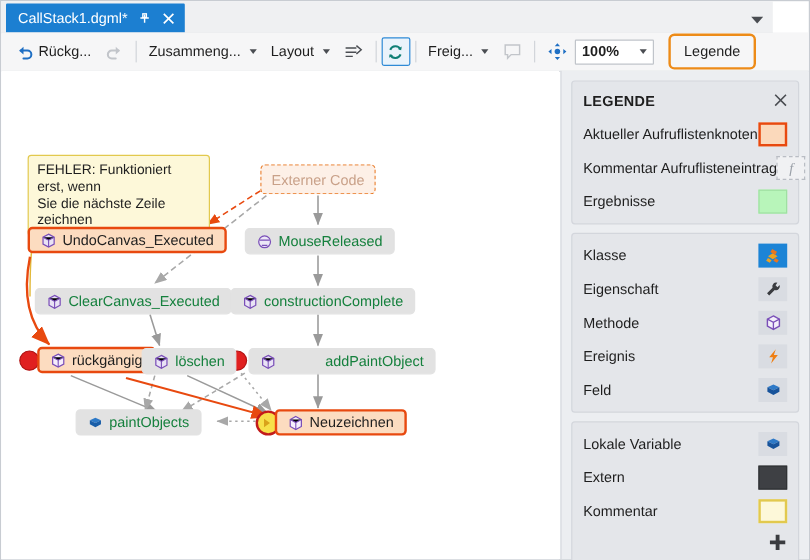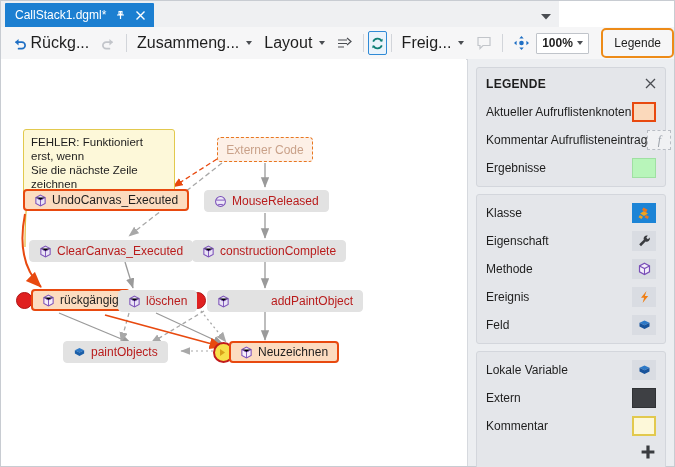--- a/index.html
+++ b/index.html
@@ -5,37 +5,37 @@
   html,body{margin:0;padding:0;}
   body{
     width:675px;height:467px;overflow:hidden;
     font-family:"Liberation Sans","DejaVu Sans",sans-serif;
     font-size:12px;color:#1e1e1e;background:#ffffff;
   }
   #app{position:relative;width:675px;height:467px;box-sizing:border-box;
        border:1px solid #c8ccd2;background:#fff;}
 
   
-  .tabbar{position:absolute;left:0;top:0;width:558px;height:26px;
+  .tabbar{position:absolute;left:0;top:0;width:643px;height:26px;
           background:#eff0f2;border-bottom:1px solid #d6d9de;}
   .tab{position:absolute;left:4px;top:2px;height:24px;background:#1c7fd1;
        color:#fff;display:flex;align-items:center;padding:0 8px 0 10px;gap:9px;
        border-radius:1px 1px 0 0;}
   .tab-title{font-size:12px;color:#fff;white-space:nowrap;}
   .tab-pin,.tab-close{font-size:12px;line-height:1;color:#fff;cursor:pointer;}
   .tab-pin svg,.tab-close svg{display:block;}
   .tabbar-chevron{position:absolute;right:7px;top:9px;width:12px;height:9px;cursor:pointer;}
 
   
   .toolbar{position:absolute;left:0;top:26px;width:673px;height:32px;
            background:#f6f6f7;border-bottom:1px solid #d6d9de;
            display:flex;align-items:center;}
   .tb-item{display:flex;align-items:center;height:24px;padding:0 5px;gap:4px;
            border:1px solid transparent;border-radius:2px;cursor:pointer;
-           white-space:nowrap;font-size:16px;color:#1e1e1e;}
+           white-space:nowrap;font-size:12px;color:#1e1e1e;}
   .tb-item.disabled{color:#b9bcc1;cursor:default;}
   .tb-sep{width:1px;height:18px;background:#d2d5da;margin:0 4px;}
   .caret{width:0;height:0;border-left:3.5px solid transparent;
          border-right:3.5px solid transparent;border-top:4px solid #4a4d52;
          margin-left:3px;}
   .tb-toggle{width:22px;height:22px;border:1px solid #2f8ad6;background:#eaf3fb;
              border-radius:2px;display:flex;align-items:center;justify-content:center;cursor:pointer;}
   .zoombox{width:66px;height:21px;background:#fff;border:1px solid #c0c4ca;
            display:flex;align-items:center;justify-content:space-between;
            padding:0 5px;box-sizing:border-box;border-radius:1px;cursor:pointer;font-weight:bold;}
@@ -45,21 +45,21 @@
               margin-left:12px;cursor:pointer;color:#1e1e1e;}
 
   
   .canvas{position:absolute;left:0;top:58px;width:465px;height:407px;background:#fff;overflow:hidden;}
   .canvas svg.edges{position:absolute;left:0;top:0;width:465px;height:407px;}
 
   
   .node{position:absolute;box-sizing:border-box;display:flex;align-items:center;
         gap:5px;padding:0 9px;height:22px;border-radius:4px;font-size:12px;
         white-space:nowrap;cursor:pointer;}
-  .node.plain{background:#e2e2e2;border:1px solid #e2e2e2;color:#b91c1c;}
+  .node.plain{background:#e2e2e2;border:1px solid #e2e2e2;color:#15803d;}
   .node.current{background:#fcdcc0;border:2px solid #e8490f;color:#1e1e1e;}
   .node.external{background:#fdf0e7;border:1px dashed #e8761f;color:#c9a189;
                  justify-content:center;height:25px;}
   .node .ico{width:13px;height:13px;flex:0 0 13px;display:block;}
   .comment{position:absolute;box-sizing:border-box;background:#fdf8d9;
            border:1px solid #e2c94e;border-radius:3px;padding:5px 7px;
            font-size:11.5px;line-height:14px;color:#1e1e1e;cursor:pointer;}
   .bp{position:absolute;width:15px;height:15px;border-radius:50%;
       background:#e02020;border:1px solid #b01414;cursor:pointer;}
   .curarrow{position:absolute;width:17px;height:17px;border-radius:50%;

